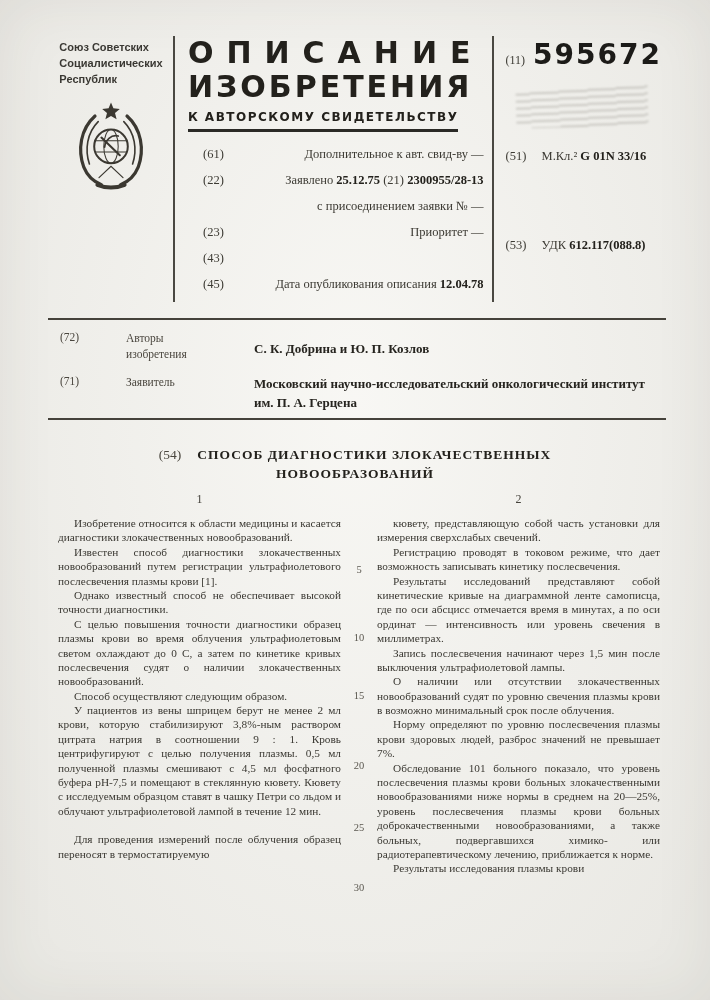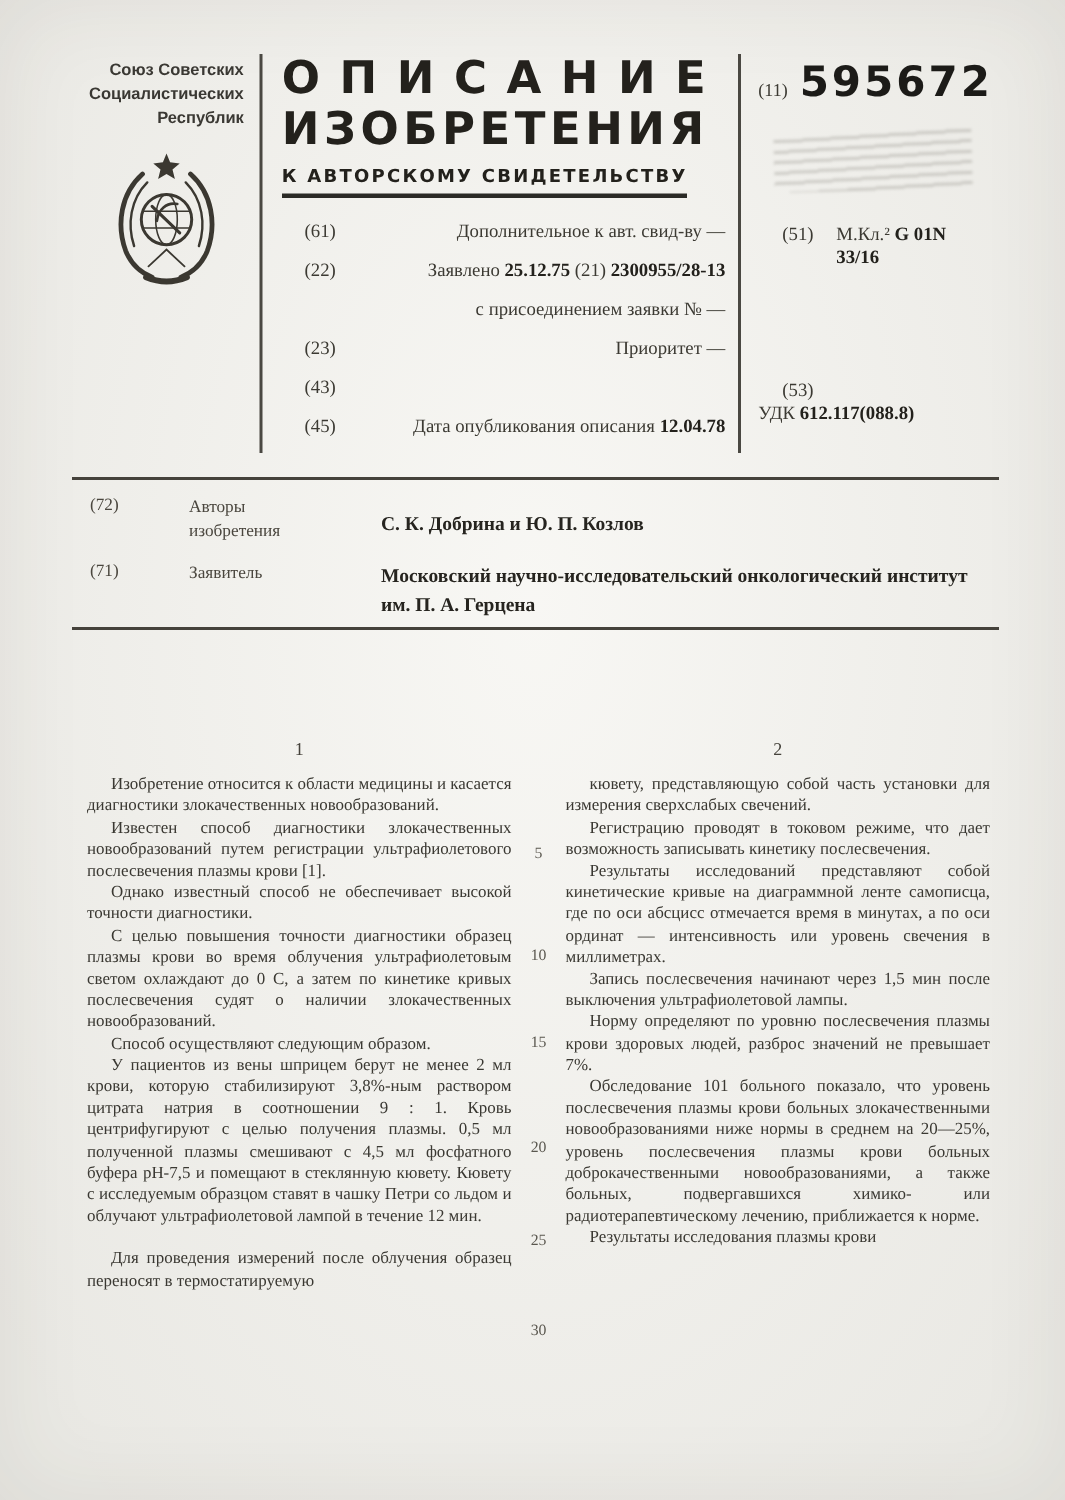--- a/index.html
+++ b/index.html
@@ -14,21 +14,21 @@
     font-family:"Liberation Serif", serif;
     overflow:hidden;
     box-shadow:inset 0 0 60px rgba(60,55,40,.08);
   }
   .prel{white-space:pre-line;}
   .seg-b{font-weight:bold;color:#23211c;}
 
   
   .masthead{position:absolute;left:55px;top:36px;width:607px;height:266px;display:flex;}
   .m-left{width:138px;border-right:2px solid #4a4842;display:flex;flex-direction:column;align-items:center;padding:4px 6px 0 0;box-sizing:border-box;}
-  .union{font-family:"Liberation Sans",sans-serif;font-size:11px;font-weight:700;line-height:1.45;text-align:right;color:#3a3833;}
+  .union{font-family:"Liberation Sans",sans-serif;font-size:11px;font-weight:700;line-height:1.45;text-align:left;color:#3a3833;}
   .emblem{margin-top:12px;}
   .committee{margin-top:auto;margin-bottom:4px;font-family:"Liberation Sans",sans-serif;font-size:10.5px;font-weight:700;line-height:1.5;text-align:center;color:#3a3833;}
   .m-center{flex:1;padding:0 8px 0 13px;box-sizing:border-box;border-right:2px solid #4a4842;}
   .doc-type{font-family:"DejaVu Sans",sans-serif;font-weight:700;color:#23211c;}
   .doc-type .l1{font-size:30px;letter-spacing:13px;line-height:1.12;}
   .doc-type .l2{font-size:30px;letter-spacing:3px;line-height:1.12;}
   .doc-subtype{display:inline-block;margin-top:7px;padding-bottom:5px;border-bottom:3px solid #2b2a26;
     font-family:"DejaVu Sans",sans-serif;font-weight:700;font-size:12px;letter-spacing:1.5px;color:#23211c;}
   .fields{margin-top:15px;text-align:right;}
   .frow{display:flex;font-size:12.5px;line-height:1.2;margin-bottom:11px;color:#3c3a33;}
@@ -36,22 +36,22 @@
   .ftext{flex:1;}
   .m-right{width:176px;padding:0 0 0 12px;box-sizing:border-box;}
   .num-row{margin-top:2px;display:flex;align-items:baseline;}
   .num-code{font-size:12px;margin-right:8px;color:#3c3a33;}
   .num-val{font-family:"DejaVu Sans",sans-serif;font-weight:700;font-size:28px;letter-spacing:2px;color:#1c1b18;}
   .stamp{width:132px;height:40px;margin:16px 0 0 10px;opacity:.28;filter:blur(1.2px);
     background:repeating-linear-gradient(178deg, transparent 0 5px, #6f6c64 5px 7px);
     transform:rotate(-1.5deg);}
   .clsrow{display:flex;font-size:12.5px;color:#3c3a33;}
   .clsrow.c51{margin-top:22px;}
-  .clsrow.c53{margin-top:74px;flex-direction:column;}
-  .clscode{flex:none;width:36px;margin-left:16px;}
+  .clsrow.c53{margin-top:74px;}
+  .clscode{flex:none;width:36px;}
 
   
   .rule{position:absolute;left:48px;right:44px;border-top:2.5px solid #45423b;}
   .rule1{top:318px;}
   .rule2{top:418px;}
 
   
   .credits{position:absolute;left:60px;right:48px;top:331px;}
   .crow{display:flex;gap:28px;}
   .ccode{flex:none;width:38px;font-size:11.5px;color:#4a463e;}
@@ -169,20 +169,24 @@
     <div class="crow applicant">
       <span class="ccode">(71)</span>
       <span class="clabel">Заявитель</span>
       <span class="cvalue prel">Московский научно-исследовательский онкологический институт
 им. П. А. Герцена</span>
     </div>
   </div>
 
   <div class="rule rule2"></div>
 
+  <div class="title54">
+    <div class="t-line1"><span class="t-code">(54)</span><span>СПОСОБ ДИАГНОСТИКИ ЗЛОКАЧЕСТВЕННЫХ</span></div>
+    <div class="t-line2">НОВООБРАЗОВАНИЙ</div>
+  </div>
 
   <div class="bodytext">
 
     <div class="bcol">
       <div class="colnum">1</div>
       <p>Изобретение относится к области медицины и касается диагностики злокачественных новообразований.</p>
       <p>Известен способ диагностики злокачественных новообразований путем регистрации ультрафиолетового послесвечения плазмы крови [1].</p>
       <p>Однако известный способ не обеспечивает высокой точности диагностики.</p>
       <p>С целью повышения точности диагностики образец плазмы крови во время облучения ультрафиолетовым светом охлаждают до 0 С, а затем по кинетике кривых послесвечения судят о наличии злокачественных новообразований.</p>
       <p>Способ осуществляют следующим образом.</p>
@@ -198,19 +202,20 @@
       <span class="lnum" style="top:330px">25</span>
       <span class="lnum" style="top:390px">30</span>
     </div>
 
     <div class="bcol">
       <div class="colnum">2</div>
       <p>кювету, представляющую собой часть установки для измерения сверхслабых свечений.</p>
       <p>Регистрацию проводят в токовом режиме, что дает возможность записывать кинетику послесвечения.</p>
       <p>Результаты исследований представляют собой кинетические кривые на диаграммной ленте самописца, где по оси абсцисс отмечается время в минутах, а по оси ординат — интенсивность или уровень свечения в миллиметрах.</p>
       <p>Запись послесвечения начинают через 1,5 мин после выключения ультрафиолетовой лампы.</p>
+      <p>О наличии или отсутствии злокачественных новообразований судят по уровню свечения плазмы крови в возможно минимальный срок после облучения.</p>
       <p>Норму определяют по уровню послесвечения плазмы крови здоровых людей, разброс значений не превышает 7%.</p>
       <p>Обследование 101 больного показало, что уровень послесвечения плазмы крови больных злокачественными новообразованиями ниже нормы в среднем на 20—25%, уровень послесвечения плазмы крови больных доброкачественными новообразованиями, а также больных, подвергавшихся химико- или радиотерапевтическому лечению, приближается к норме.</p>
       <p>Результаты исследования плазмы крови</p>
     </div>
 
   </div>
 </div>
 
 </body></html>

